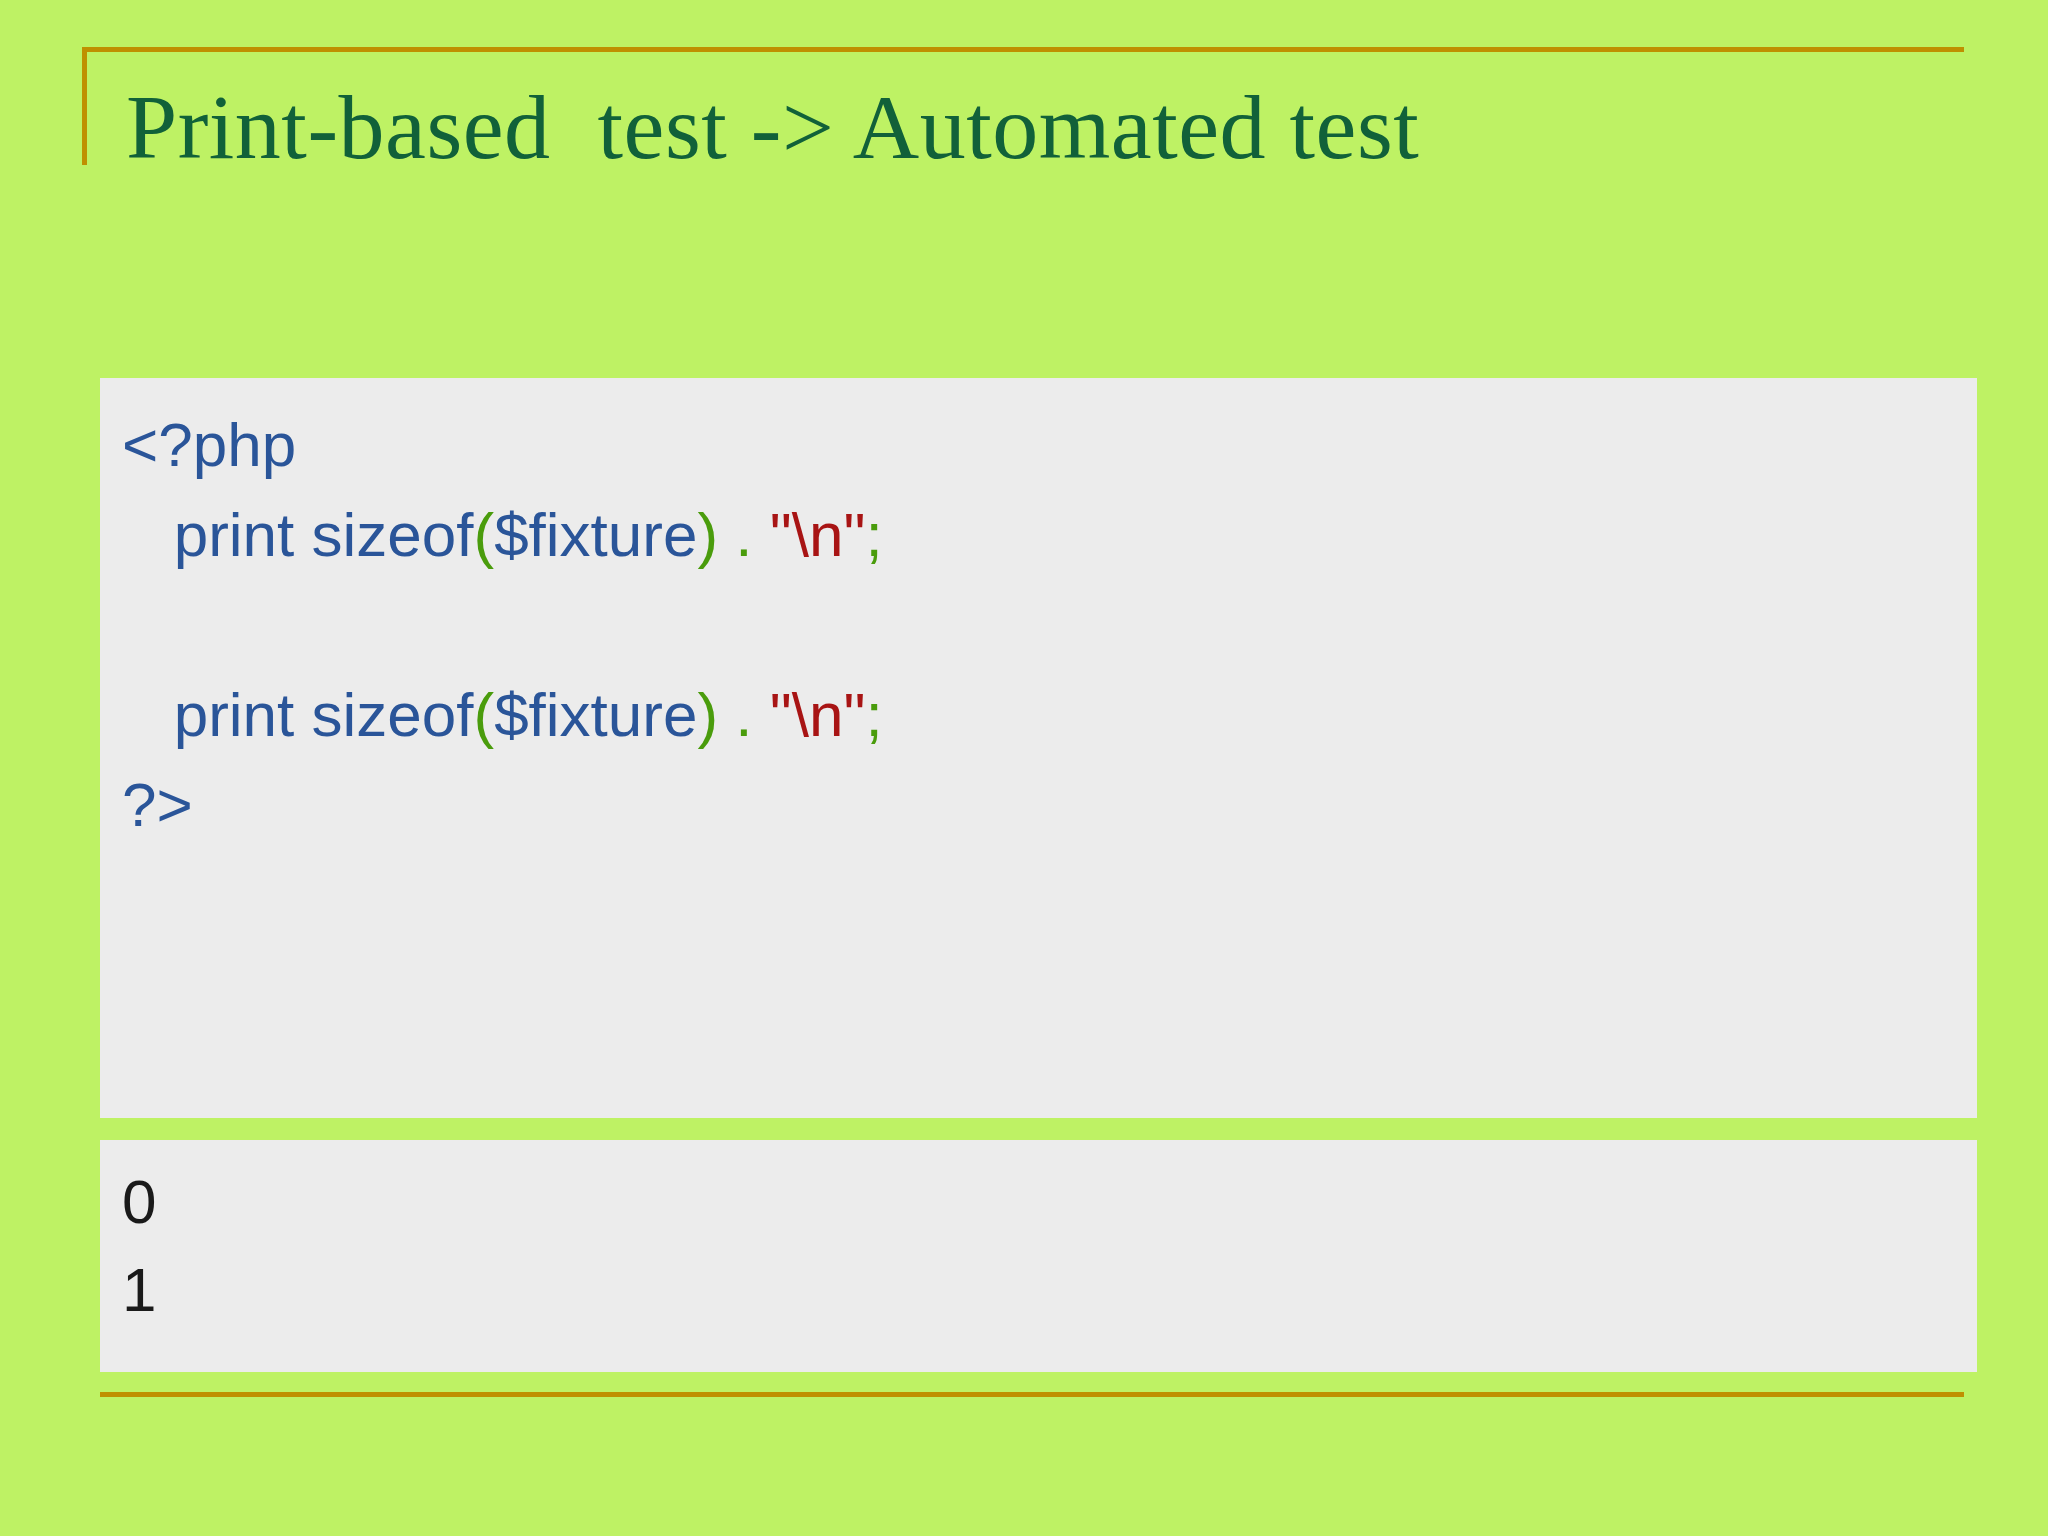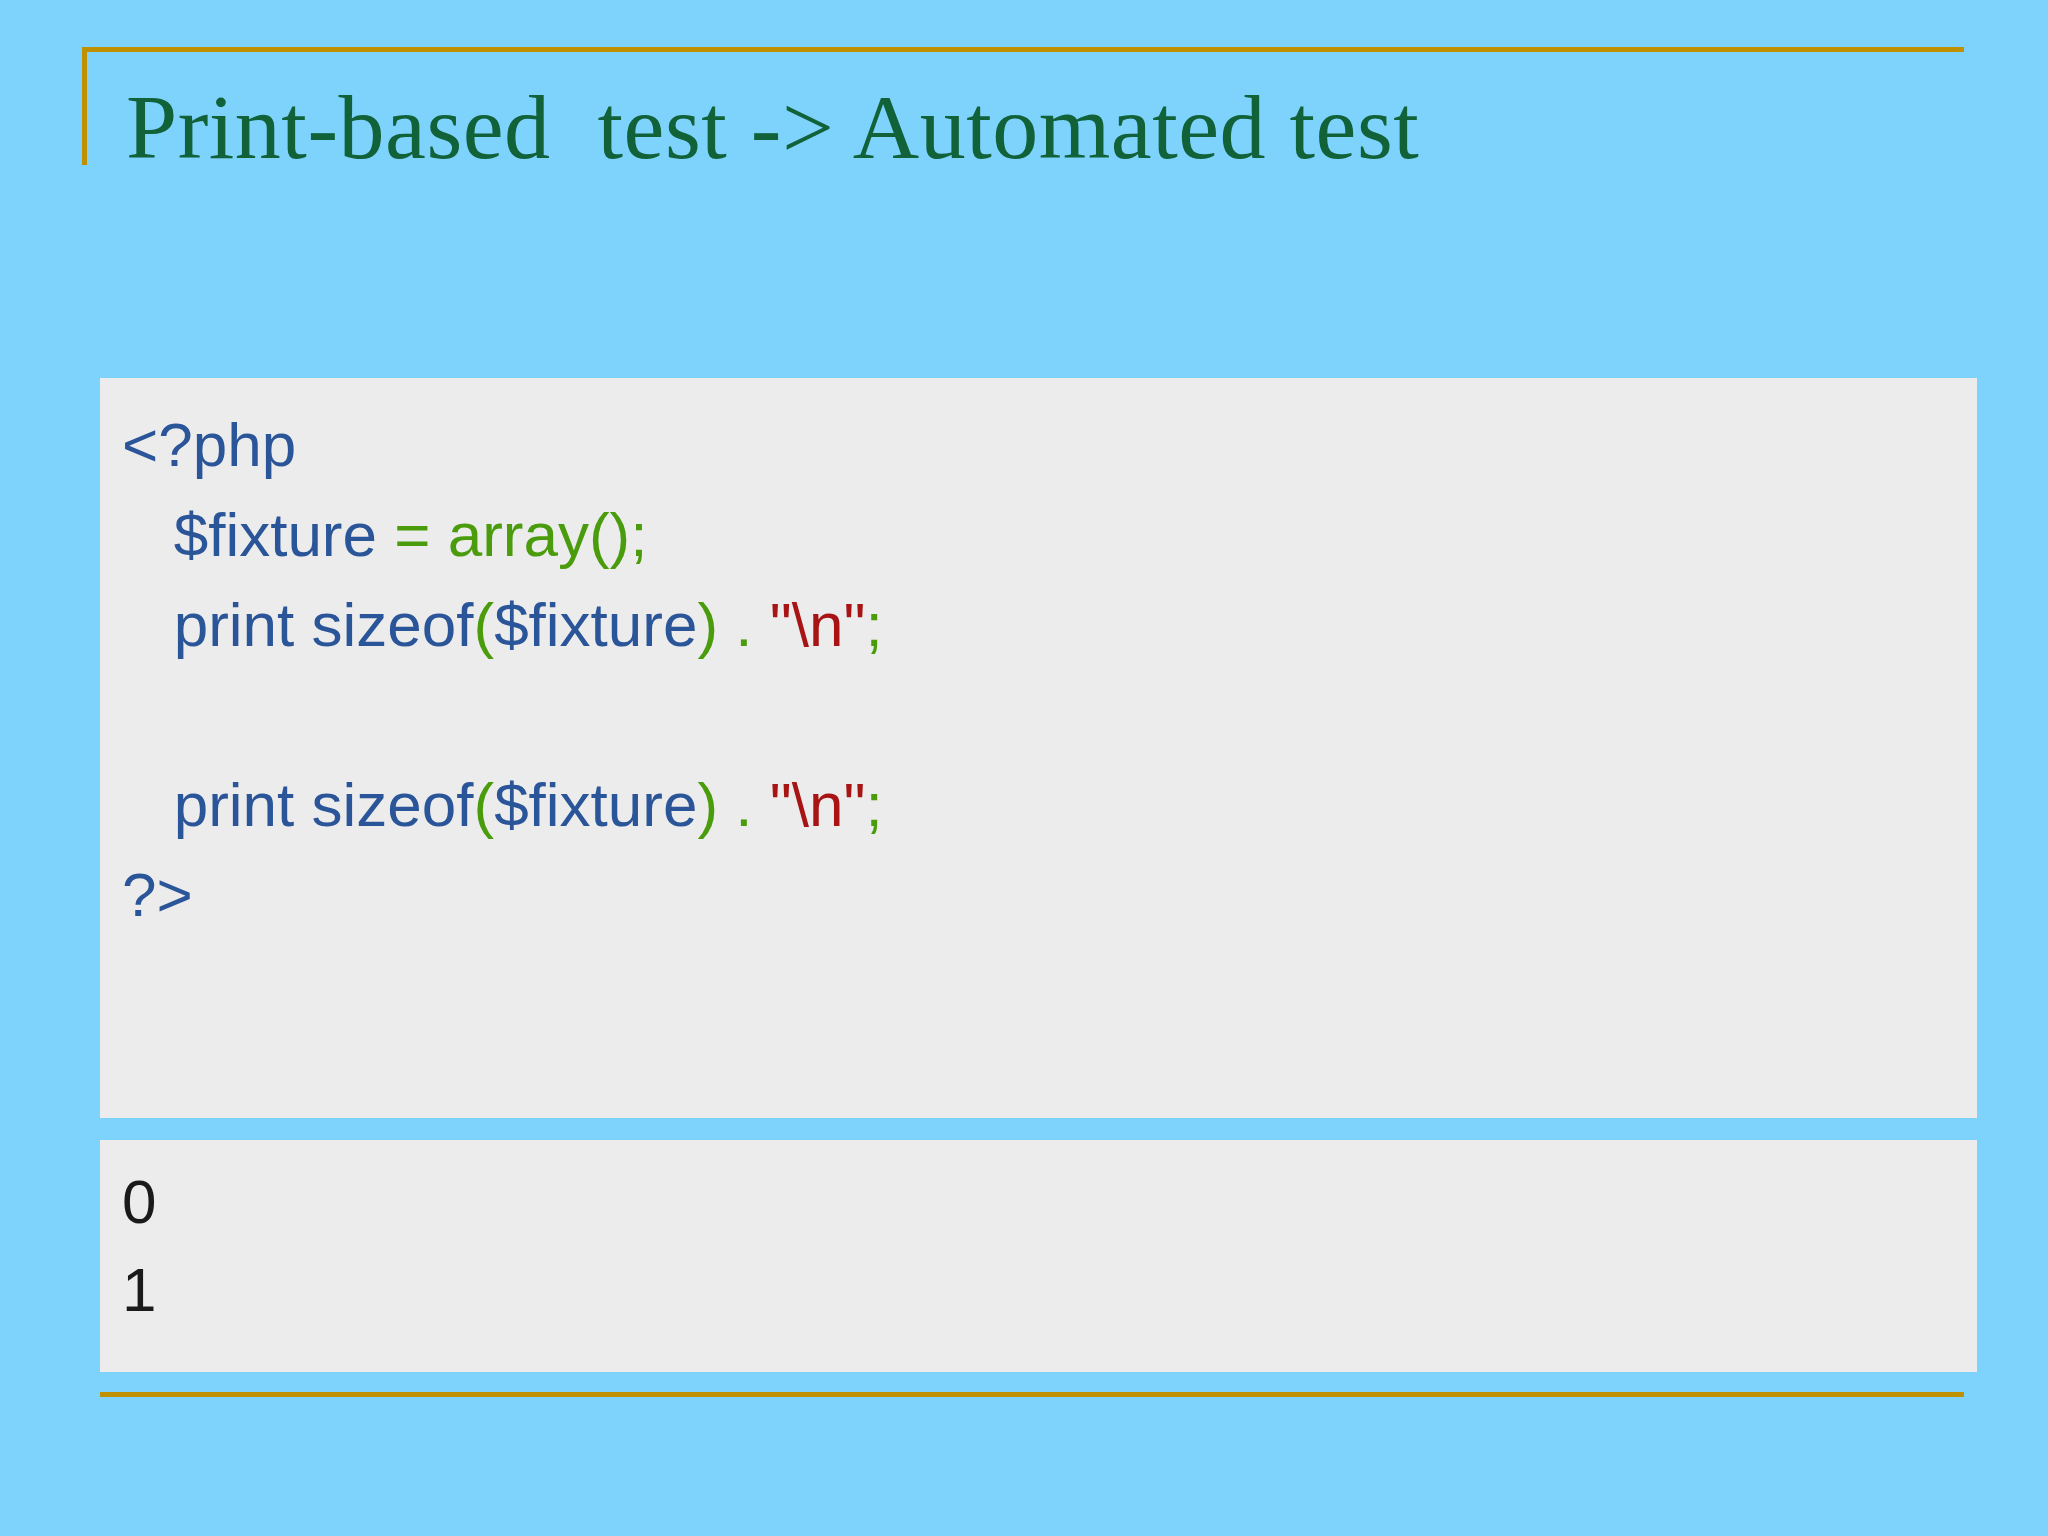--- a/index.html
+++ b/index.html
@@ -11,21 +11,21 @@
     width: 2048px;
     height: 1536px;
     overflow: hidden;
     font-family: "Liberation Sans", sans-serif;
     position: relative;
   }
 
   .slide {
     position: absolute;
     inset: 0;
-    background: #7dd3fc;
+    background: #bef264;
   }
 
   
   .rule-top {
     position: absolute;
     left: 82px;
     top: 47px;
     width: 1882px;
     height: 5px;
     background: #bf9000;
@@ -111,21 +111,20 @@
 <div class="slide">
 
   <div class="rule-top"></div>
   <div class="rule-left"></div>
 
   <div class="title">Print-based  test -&gt; Automated test</div>
 
   <div class="code-panel">
     <div id="code-lines">
         <div class="code-line"><span class="tok-blue">&lt;?php</span></div>
-        <div class="code-line"><span class="tok-blue">   $fixture </span><span class="tok-green">= array();</span></div>
         <div class="code-line"><span class="tok-blue">   print sizeof</span><span class="tok-green">(</span><span class="tok-blue">$fixture</span><span class="tok-green">) . </span><span class="tok-red">"\n"</span><span class="tok-green">;</span></div>
         <div class="code-line"><span class="tok-blue"> </span></div>
         <div class="code-line"><span class="tok-blue">   print sizeof</span><span class="tok-green">(</span><span class="tok-blue">$fixture</span><span class="tok-green">) . </span><span class="tok-red">"\n"</span><span class="tok-green">;</span></div>
         <div class="code-line"><span class="tok-blue">?&gt;</span></div>
       </div>
   </div>
 
   <div class="output-panel">
     <div id="output-lines">
         <div class="output-line">0</div>

